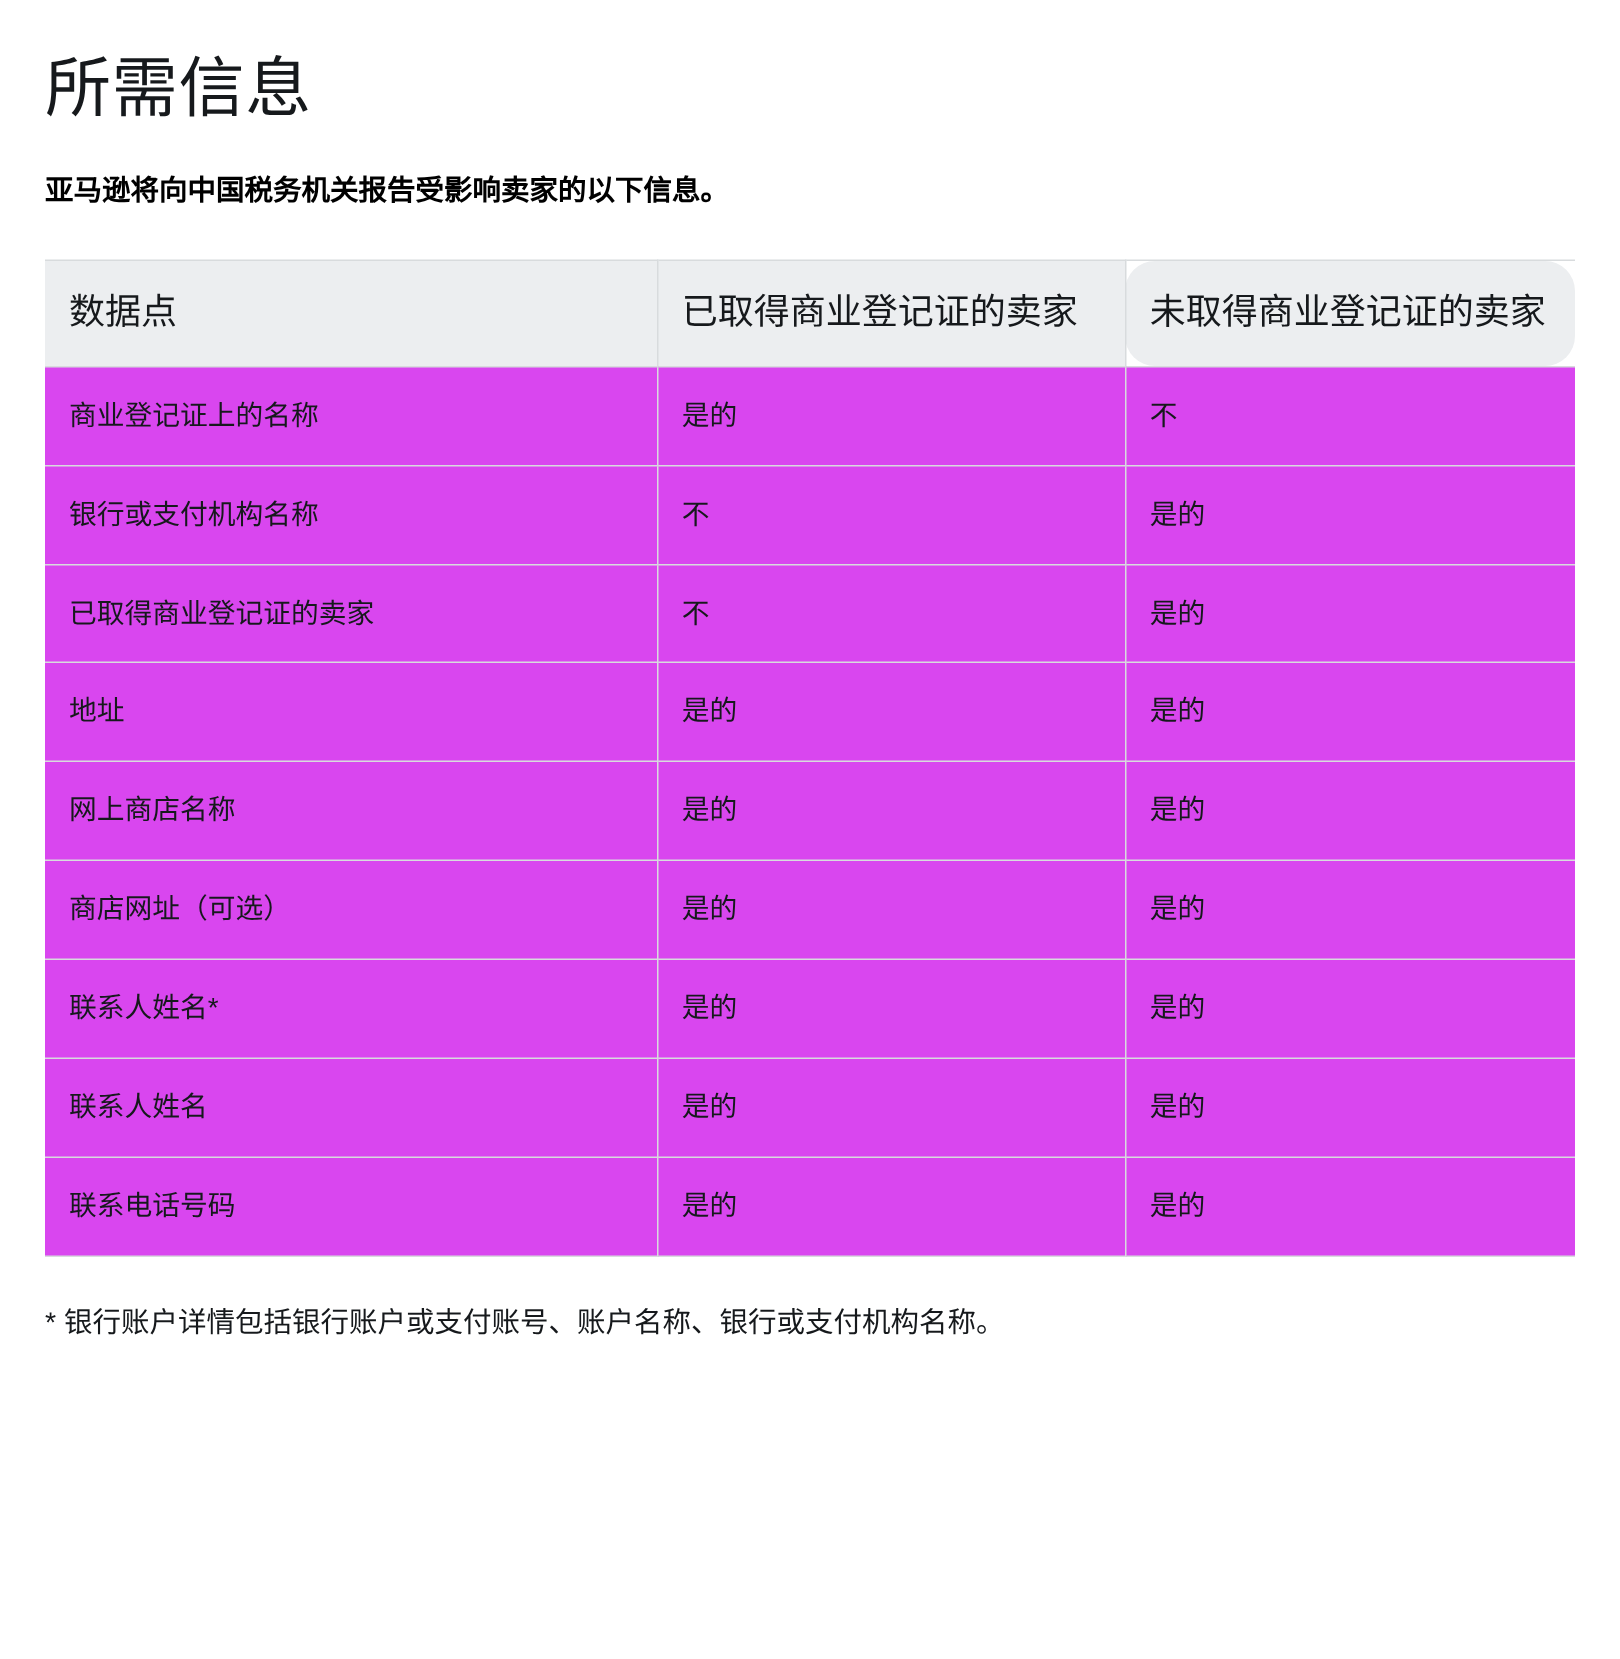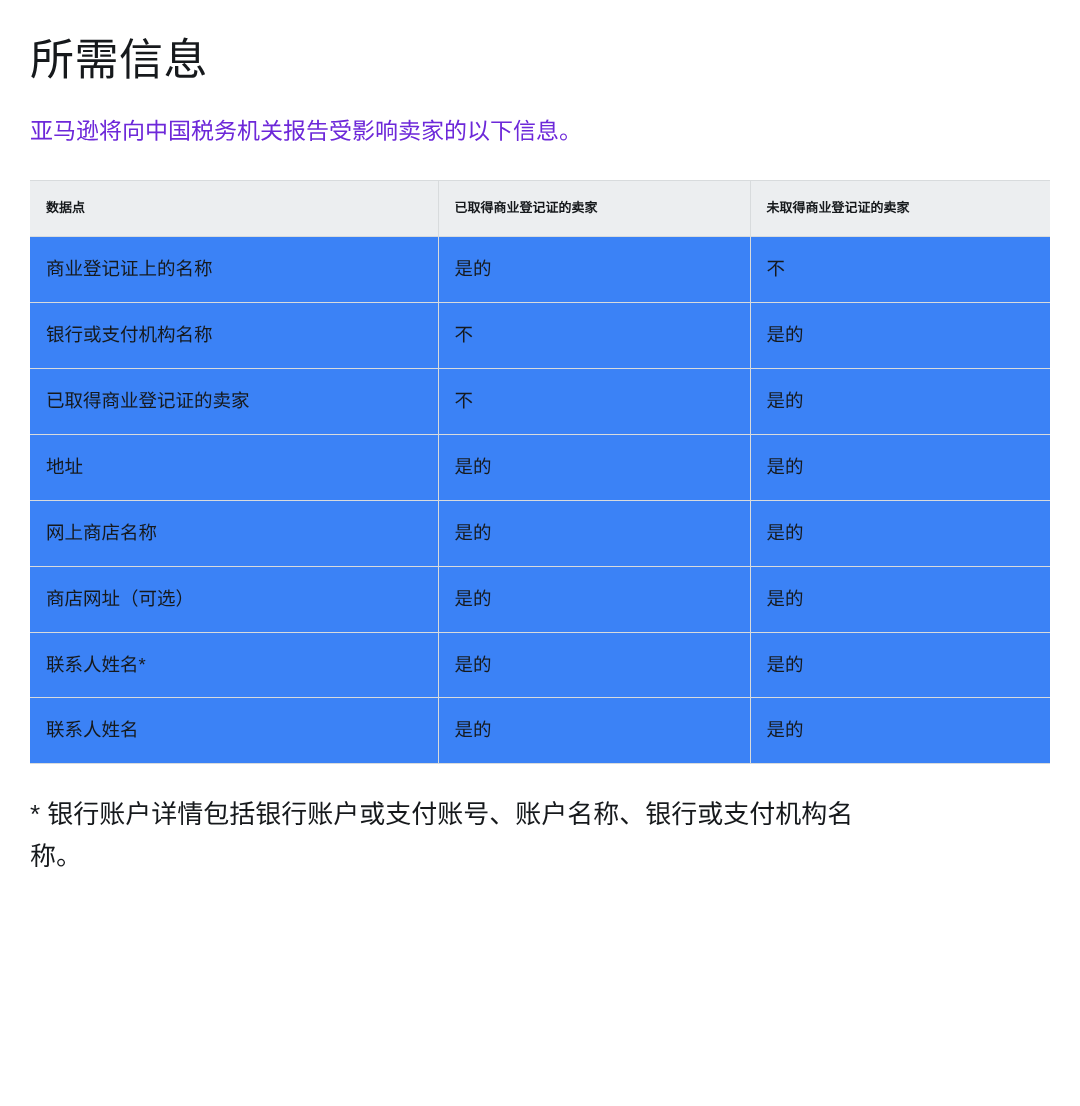--- a/index.html
+++ b/index.html
@@ -21,65 +21,67 @@
   }
   .page-title {
     font-size: 44px;
     line-height: 1.25;
     font-weight: 400;
     color: #16191c;
     margin: 6px 0 26px 0;
     letter-spacing: 0.5px;
   }
   .intro {
-    font-size: 23px;
+    font-size: 19px;
     line-height: 1.6;
-    color: #6d28d9;
+    color: #000000;
     margin: 0 0 30px 0;
+    font-weight: bold;
   }
   table.data-table {
     border-collapse: collapse;
     width: 1020px;
     table-layout: fixed;
     font-size: 18px;
   }
   table.data-table col.c1 { width: 408px; }
   table.data-table col.c2 { width: 312px; }
   table.data-table col.c3 { width: 300px; }
   table.data-table thead th {
     background: #eceef0;
     text-align: left;
-    font-weight: bold;
+    font-weight: normal;
     color: #16191c;
     padding: 19px 16px;
     border: 1px solid #d8dbdd;
     border-left: none;
     border-right: 1px solid #d8dbdd;
-    font-size: 13px;
+    font-size: 24px;
     line-height: 1.3;
     vertical-align: middle;
   }
   table.data-table thead th:last-child {
     border-right: none;
+    border-radius: 20px;
   }
   table.data-table tbody td {
     padding: 20px 16px;
     border-bottom: 1px solid #d8dbdd;
     border-right: 1px solid #d8dbdd;
     color: #16191c;
     font-size: 18.5px;
     line-height: 1.35;
     vertical-align: middle;
-    background: #3b82f6;
+    background: #d946ef;
   }
   table.data-table tbody td:last-child {
     border-right: none;
   }
   .footnote {
-    font-size: 26px;
+    font-size: 19px;
     line-height: 1.6;
     color: #16191c;
     margin: 30px 0 0 0;
   }
 </style>
 </head>
 <body>
 
 <div class="page">
 
@@ -134,18 +136,23 @@
         <tr>
           <td>联系人姓名*</td>
           <td>是的</td>
           <td>是的</td>
         </tr>
         <tr>
           <td>联系人姓名</td>
           <td>是的</td>
           <td>是的</td>
         </tr>
+        <tr>
+          <td>联系电话号码</td>
+          <td>是的</td>
+          <td>是的</td>
+        </tr>
       </tbody>
   </table>
 
   <p class="footnote">* 银行账户详情包括银行账户或支付账号、账户名称、银行或支付机构名称。</p>
 
 </div>
 
 </body></html>

